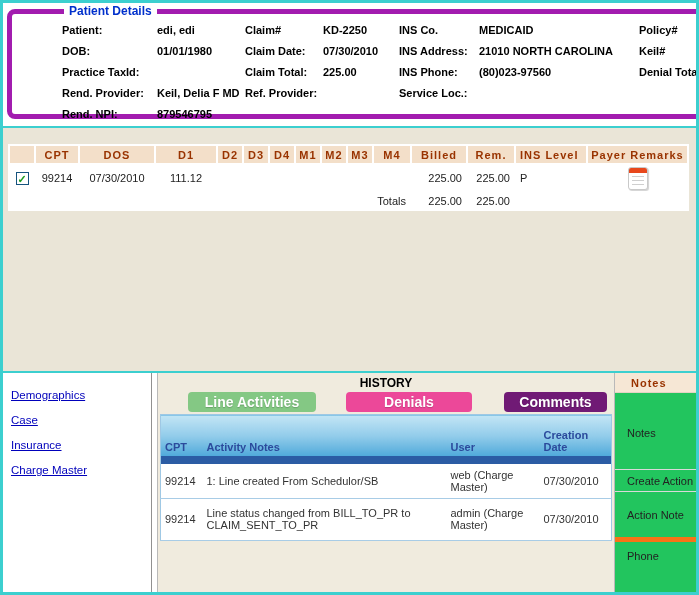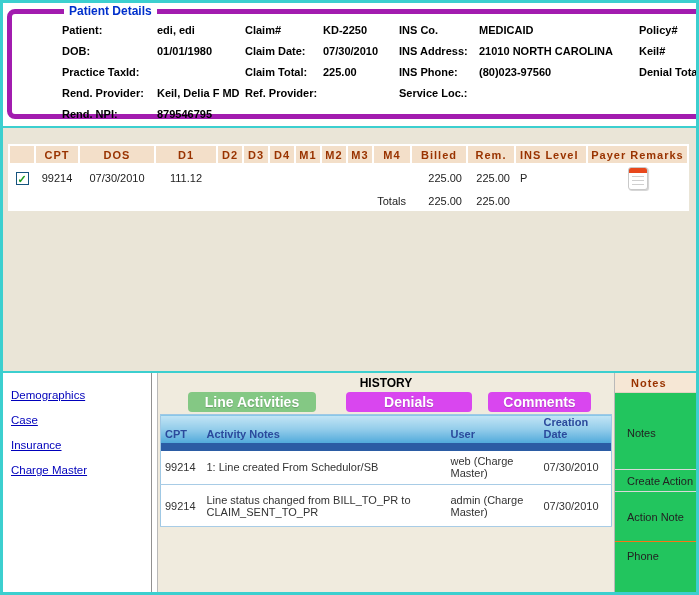--- a/index.html
+++ b/index.html
@@ -46,43 +46,43 @@
   .left-panel a { display:block; margin-bottom:13px; color:#0000BB; font-size:11.5px; text-decoration:underline; cursor:pointer; }
   .vdivider { position:absolute; top:0; left:148px; width:7px; height:100%; background:#fff;
               border-left:1px solid #919191; border-right:1px solid #B9B9B9; }
 
   .history-panel { position:absolute; top:0; left:155px; width:456px; height:100%; background:#F0EBDE; }
   .history-title { text-align:center; font-weight:bold; font-size:12px; padding-top:3px; color:#000; }
   .tab { position:absolute; top:19px; height:20px; border-radius:4px; color:#fff; font-weight:bold;
          font-size:14px; text-align:center; line-height:20px; cursor:pointer;
          text-shadow:0 1px 1px rgba(0,0,0,0.2); }
   #tab-la { left:30px;  width:128px; background:#84C884; }
-  #tab-de { left:188px; width:126px; background:#d946ef; }
-  #tab-co { left:330px; width:103px; background:#d946ef; }
+  #tab-de { left:188px; width:126px; background:#ec4899; }
+  #tab-co { left:346px; width:103px; background:#701a75; }
 
   table.hist { position:absolute; top:41px; left:2px; width:451px; table-layout:fixed;
                border-collapse:collapse; background:#fff; border:1px solid #9FC8E4; }
   table.hist th { background:linear-gradient(to bottom,#C3E5F5 0%,#92CCEA 50%,#4FA9DA 100%);
                   color:#2B4A9C; font-size:11px; text-align:left; vertical-align:bottom;
-                  padding:0 3px 3px 4px; height:28px; font-weight:bold; }
+                  padding:14px 3px 3px 4px; height:28px; font-weight:bold; }
   tr.hist-bar td { background:#2B5CA4; height:8px; padding:0; }
   table.hist td.c { font-size:11px; color:#333; padding:2px 3px 2px 4px;
                     border-bottom:1px solid #A8CCE6; vertical-align:middle; background:#fff; }
   tr.r1 td.c { height:34px; }
   tr.r2 td.c { height:42px; }
 
   .notes-panel { position:absolute; top:0; left:611px; right:0; height:100%; background:#22c55e;
                  border-left:1px solid #B9B9B9; }
   .notes-header { height:20px; background:#F6E7D5; color:#993300; font-weight:bold; letter-spacing:1px;
                   line-height:20px; padding-left:16px; border-bottom:1px solid #E3D3C3; }
   .nrow { padding-left:12px; white-space:nowrap; overflow:hidden; color:#222; }
   #nrow-notes  { height:77px; padding-top:34px; border-bottom:1px solid #D9D9D9; }
   #nrow-remind { height:22px; line-height:22px; border-bottom:1px solid #D9D9D9; }
   #nrow-create { height:22px; line-height:22px; border-bottom:1px solid #D9D9D9; }
-  #nrow-action { height:50px; display:flex; align-items:center; border-bottom:1px solid #f97316; }
+  #nrow-action { height:50px; display:flex; align-items:center; border-bottom:5px solid #f97316; }
   #nrow-status { height:28px; display:flex; align-items:center; }
 </style>
 </head>
 <body>
 
 <div id="app">
 
   <div class="patient-section">
     <fieldset class="pd">
       <legend>Patient Details</legend>

